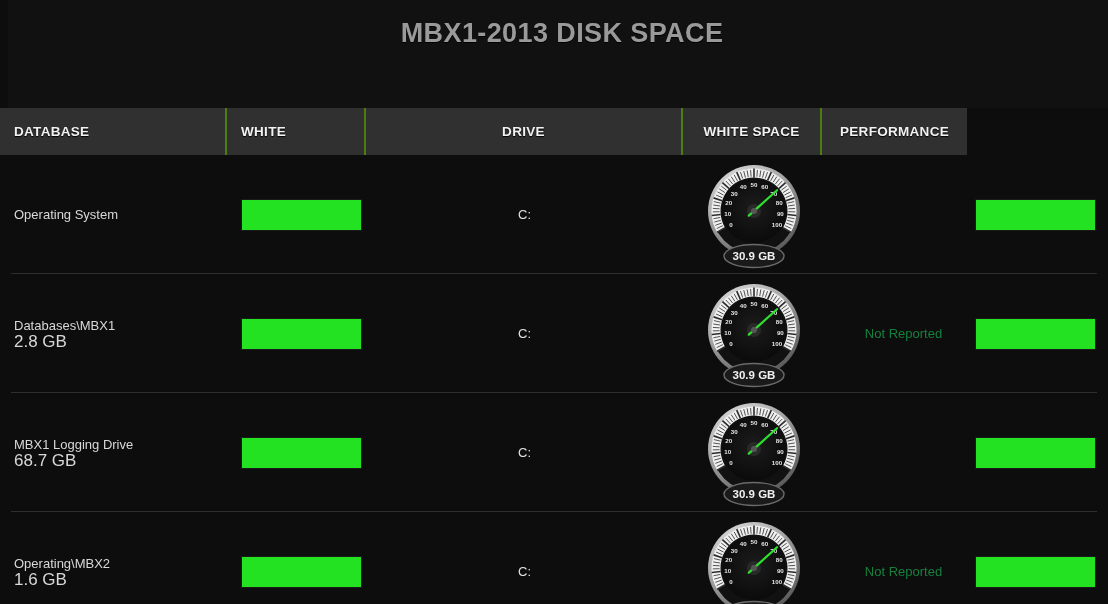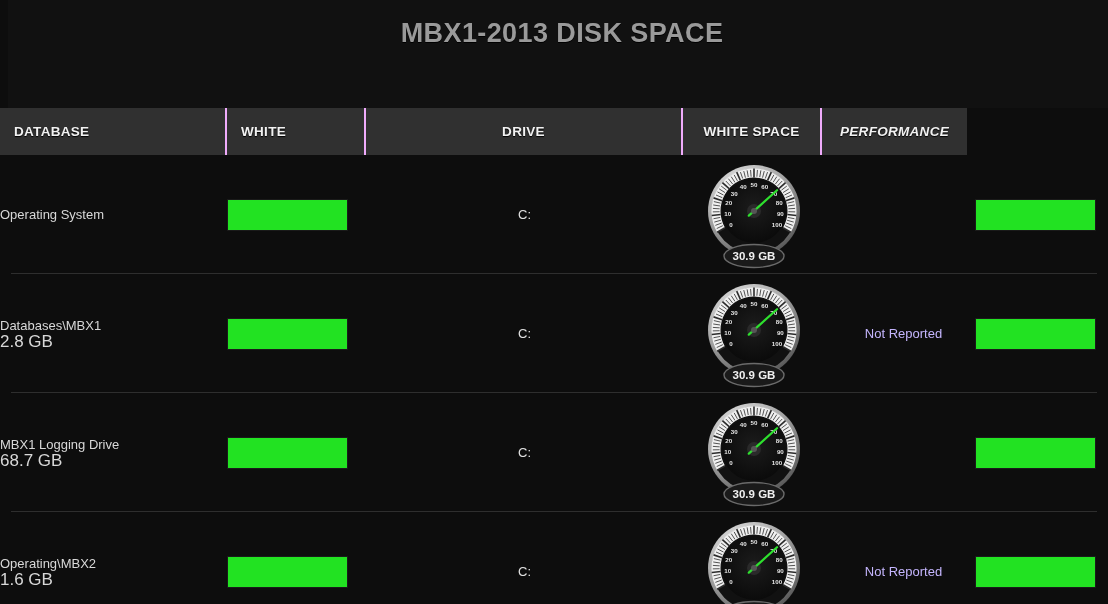--- a/index.html
+++ b/index.html
@@ -50,26 +50,26 @@
   }
   .hcell {
     background: #303030;
     height: 47px;
     display: flex;
     align-items: center;
     color: #f2f2f2;
     font-size: 13.5px;
     font-weight: bold;
     letter-spacing: 0.3px;
-    border-right: 2px solid #f0abfc;
+    border-right: 2px solid #4d7c0f;
     text-shadow: 0 1px 1px #000;
   }
   .hcell.left  { justify-content: flex-start; padding-left: 14px; }
   .hcell.center{ justify-content: center; }
-  .hcell:last-child { border-right: none; font-style: italic; }
+  .hcell:last-child { border-right: none; }
 
   .c-database    { width: 227px; }
   .c-status      { width: 139px; }
   .c-drive       { width: 317px; }
   .c-diskspace   { width: 141px; }
   .c-whitespace  { width: 139px; }
   .c-performance { width: 145px; }
 
   
   .rows {
@@ -93,39 +93,39 @@
     bottom: 0;
     height: 1px;
     background: #2e2e2e;
   }
   .cell {
     height: 119px;
     display: flex;
     align-items: center;
     position: relative;
   }
-  .cell.left   { justify-content: flex-start; }
+  .cell.left   { justify-content: flex-start; padding-left: 14px; }
   .cell.center { justify-content: center; }
 
   .db-name {
     color: #d8d8d8;
     font-size: 13px;
     line-height: 16px;
   }
   .db-size {
     color: #d8d8d8;
     font-size: 17px;
     line-height: 16px;
   }
   .drive-text {
     color: #e0e0e0;
     font-size: 13px;
   }
   .white-text {
-    color: #c4b5fd;
+    color: #15803d;
     font-size: 13px;
     margin-left: 20px;
   }
 
   
   .bar {
     width: 121px;
     height: 32px;
     background: #22e222;
     border: 1px solid #1a1a1a;

